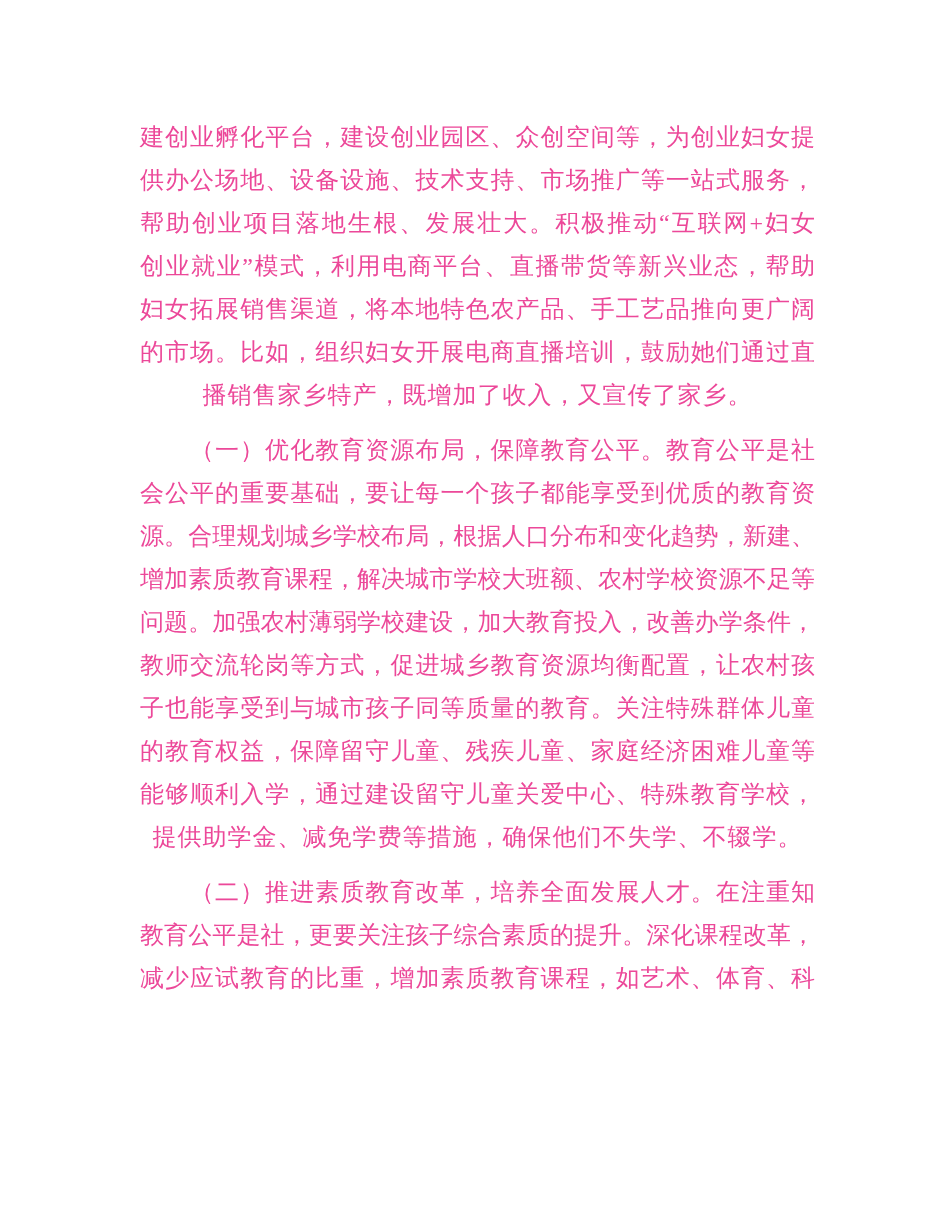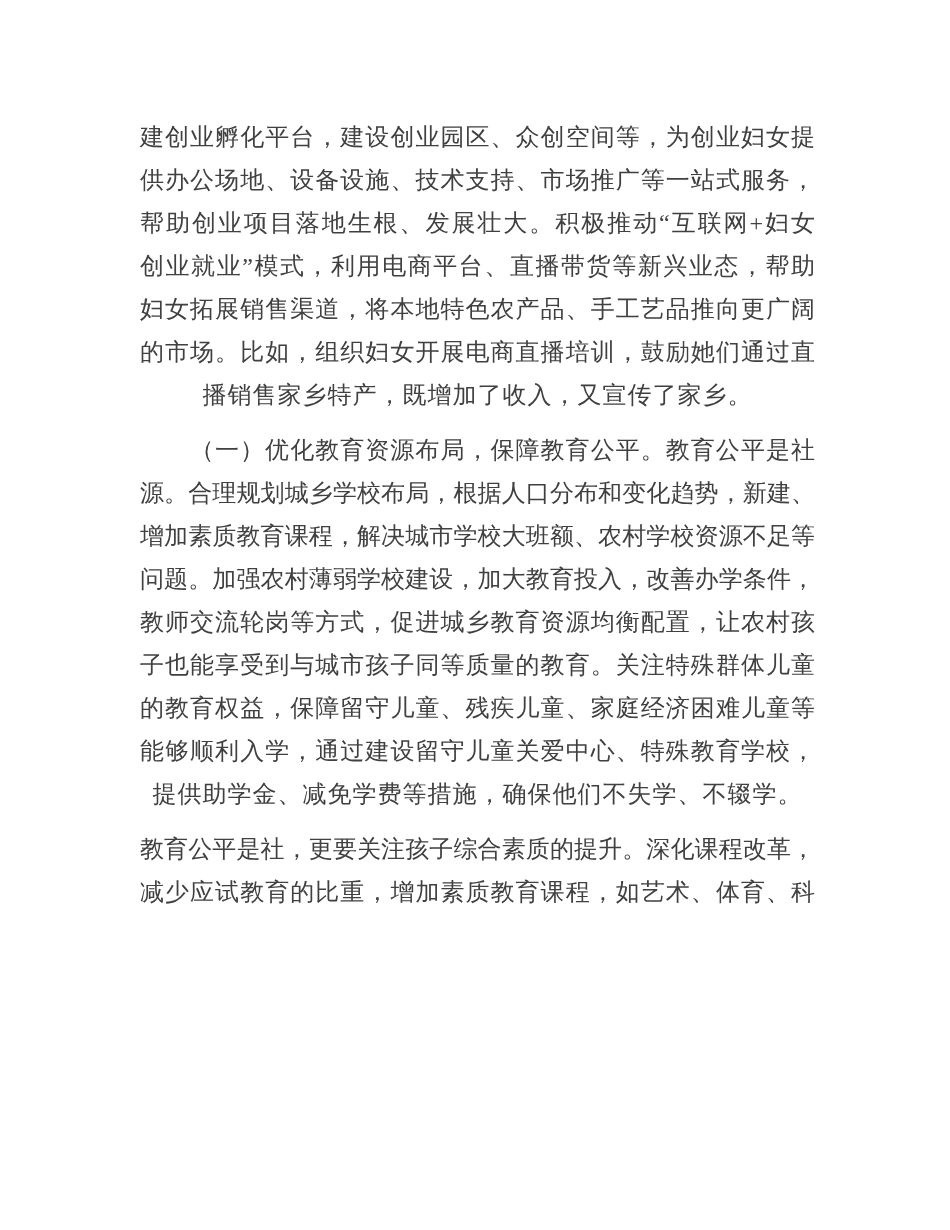--- a/index.html
+++ b/index.html
@@ -15,21 +15,21 @@
     overflow: hidden;
   }
   .text-block {
     position: absolute;
     left: 140px;
     top: 116px;
     width: 675px;
     font-family: "Liberation Serif", "DejaVu Serif", serif;
     font-size: 24px;
     line-height: 43px;
-    color: #404040;
+    color: #ec4899;
   }
   .para { margin: 0; }
   .para + .para { margin-top: 12px; }
   .line {
     text-align: justify;
     text-align-last: justify;
     letter-spacing: 0;
     white-space: nowrap;
   }
   .line.end {
@@ -54,29 +54,31 @@
       <div class="line">帮助创业项目落地生根、发展壮大。积极推动“互联网+妇女</div>
       <div class="line">创业就业”模式，利用电商平台、直播带货等新兴业态，帮助</div>
       <div class="line">妇女拓展销售渠道，将本地特色农产品、手工艺品推向更广阔</div>
       <div class="line">的市场。比如，组织妇女开展电商直播培训，鼓励她们通过直</div>
       <div class="line end">播销售家乡特产，既增加了收入，又宣传了家乡。</div>
     </div>
 
 
     <div class="para">
       <div class="line indent">（一）优化教育资源布局，保障教育公平。教育公平是社</div>
+      <div class="line">会公平的重要基础，要让每一个孩子都能享受到优质的教育资</div>
       <div class="line">源。合理规划城乡学校布局，根据人口分布和变化趋势，新建、</div>
       <div class="line">增加素质教育课程，解决城市学校大班额、农村学校资源不足等</div>
       <div class="line">问题。加强农村薄弱学校建设，加大教育投入，改善办学条件，</div>
       <div class="line">教师交流轮岗等方式，促进城乡教育资源均衡配置，让农村孩</div>
       <div class="line">子也能享受到与城市孩子同等质量的教育。关注特殊群体儿童</div>
       <div class="line">的教育权益，保障留守儿童、残疾儿童、家庭经济困难儿童等</div>
       <div class="line">能够顺利入学，通过建设留守儿童关爱中心、特殊教育学校，</div>
       <div class="line end">提供助学金、减免学费等措施，确保他们不失学、不辍学。</div>
     </div>
 
     <div class="para">
+      <div class="line indent">（二）推进素质教育改革，培养全面发展人才。在注重知</div>
       <div class="line">教育公平是社，更要关注孩子综合素质的提升。深化课程改革，</div>
       <div class="line">减少应试教育的比重，增加素质教育课程，如艺术、体育、科</div>
     </div>
 
   </div>
 </div>
 
 </body></html>

